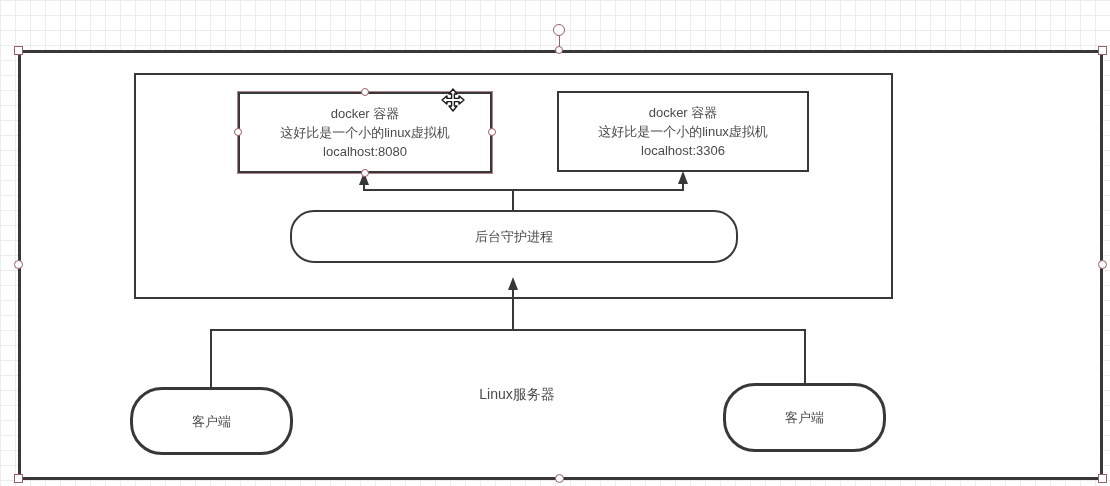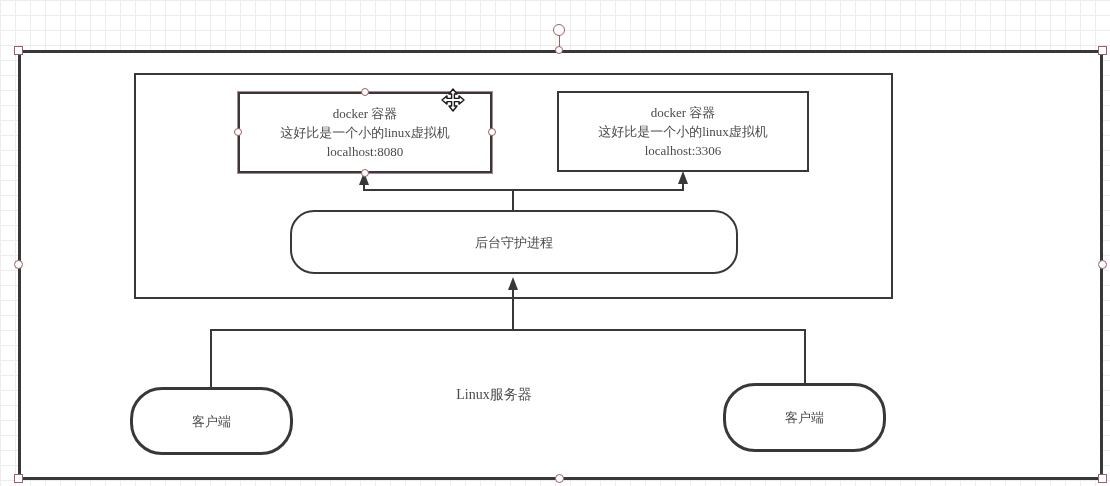--- a/index.html
+++ b/index.html
@@ -1,18 +1,18 @@
 <!DOCTYPE html>
 <html><head>
 <meta charset="utf-8">
 <style>
   html,body{margin:0;padding:0;background:#ffffff;}
   .canvas{
     position:relative;width:1110px;height:486px;overflow:hidden;
-    font-family:Liberation Serif, serif;
+    font-family:Liberation Sans, sans-serif;
     background-color:#ffffff;
     background-image:linear-gradient(#ececec 1px,transparent 1px),
                      linear-gradient(90deg,#ececec 1px,transparent 1px);
     background-size:15px 15px;
   }
   .shape{
     position:absolute;box-sizing:border-box;background:#ffffff;
     border:2px solid #383838;color:#4a4a4a;
     display:flex;flex-direction:column;align-items:center;justify-content:center;
     text-align:center;font-size:13px;line-height:19px;
@@ -53,32 +53,32 @@
     <div>这好比是一个小的linux虚拟机</div>
     <div>localhost:8080</div>
   </div>
 
   <div class="shape node" style="left:557px;top:91px;width:252px;height:81px;">
     <div>docker 容器</div>
     <div>这好比是一个小的linux虚拟机</div>
     <div>localhost:3306</div>
   </div>
 
-  <div class="shape node" style="left:290px;top:210px;width:448px;height:64px;border-radius:24px;">
+  <div class="shape node" style="left:290px;top:210px;width:448px;height:53px;border-radius:24px;">
     <div>后台守护进程</div>
   </div>
 
   <div class="shape node client" style="left:130px;top:387px;width:163px;height:68px;">
     <div>客户端</div>
   </div>
   <div class="shape node client" style="left:723px;top:383px;width:163px;height:69px;">
     <div>客户端</div>
   </div>
 
-  <div class="floating-label" style="left:444px;top:386px;width:100px;">Linux服务器</div>
+  <div class="floating-label" style="left:467px;top:386px;width:100px;">Linux服务器</div>
 
   <svg class="wires" width="1110" height="486" viewBox="0 0 1110 486">
     <g stroke="#383838" stroke-width="2" fill="none">
       <path d="M513 210 L513 190 M363 190 L684 190 M364 190 L364 178 M683 190 L683 177"></path>
     </g>
     <g fill="#383838" stroke="none">
       <polygon points="364,172 359,185 369,185"></polygon>
       <polygon points="683,171 678,184 688,184"></polygon>
     </g>
     <g stroke="#383838" stroke-width="2" fill="none">

